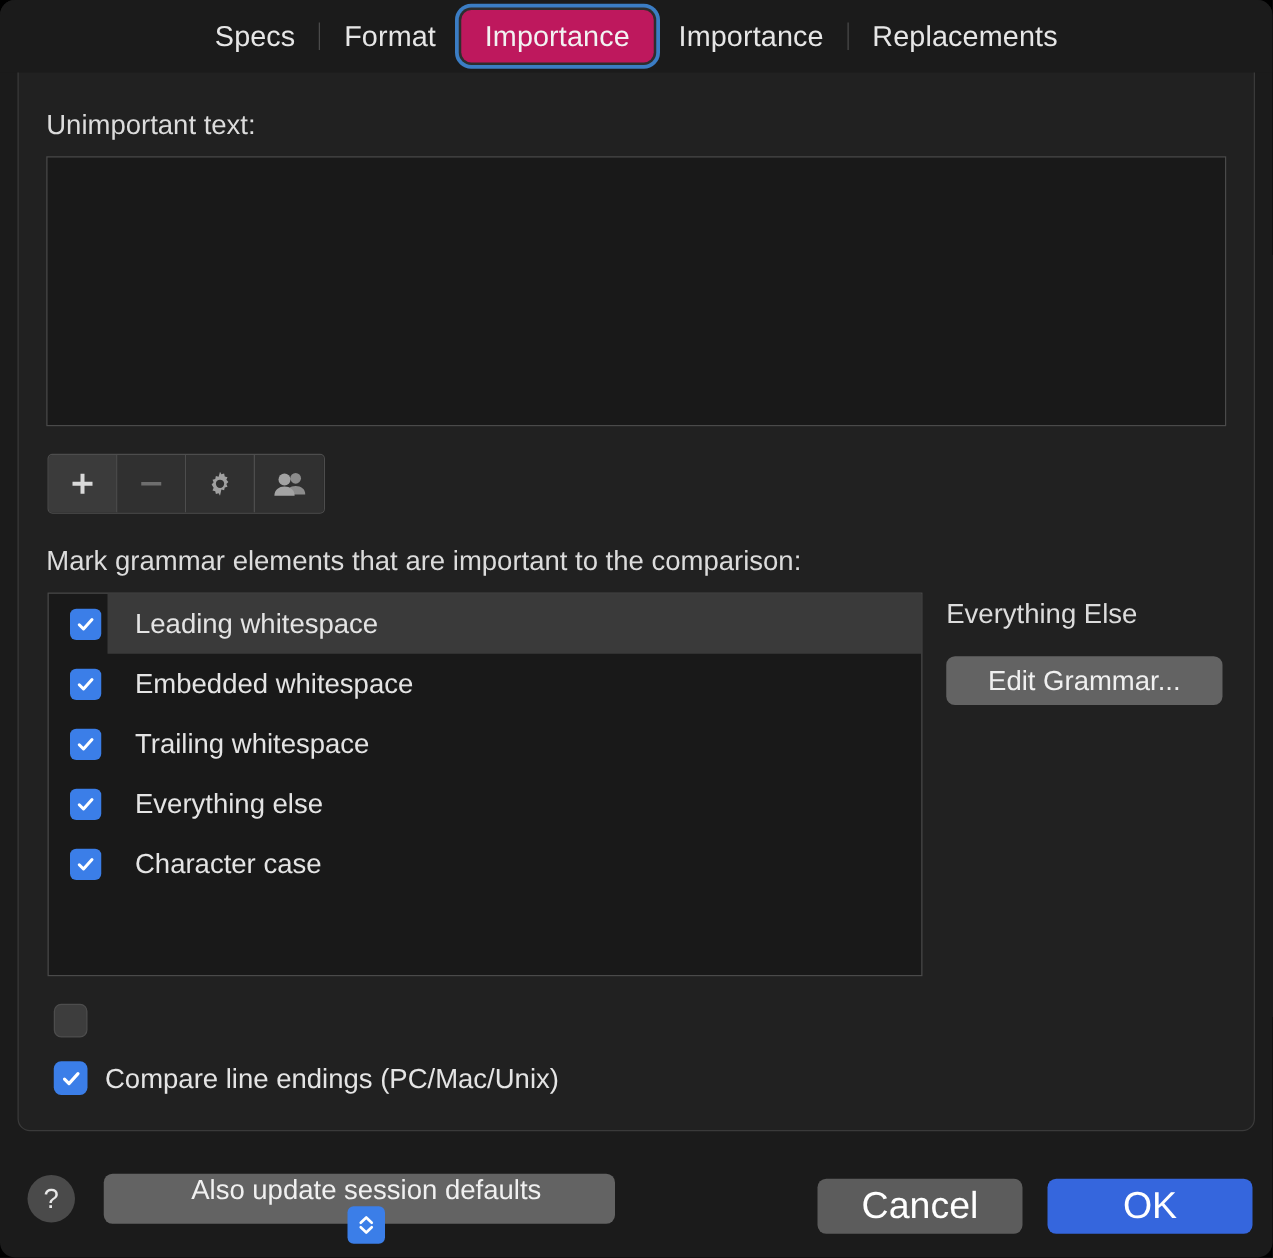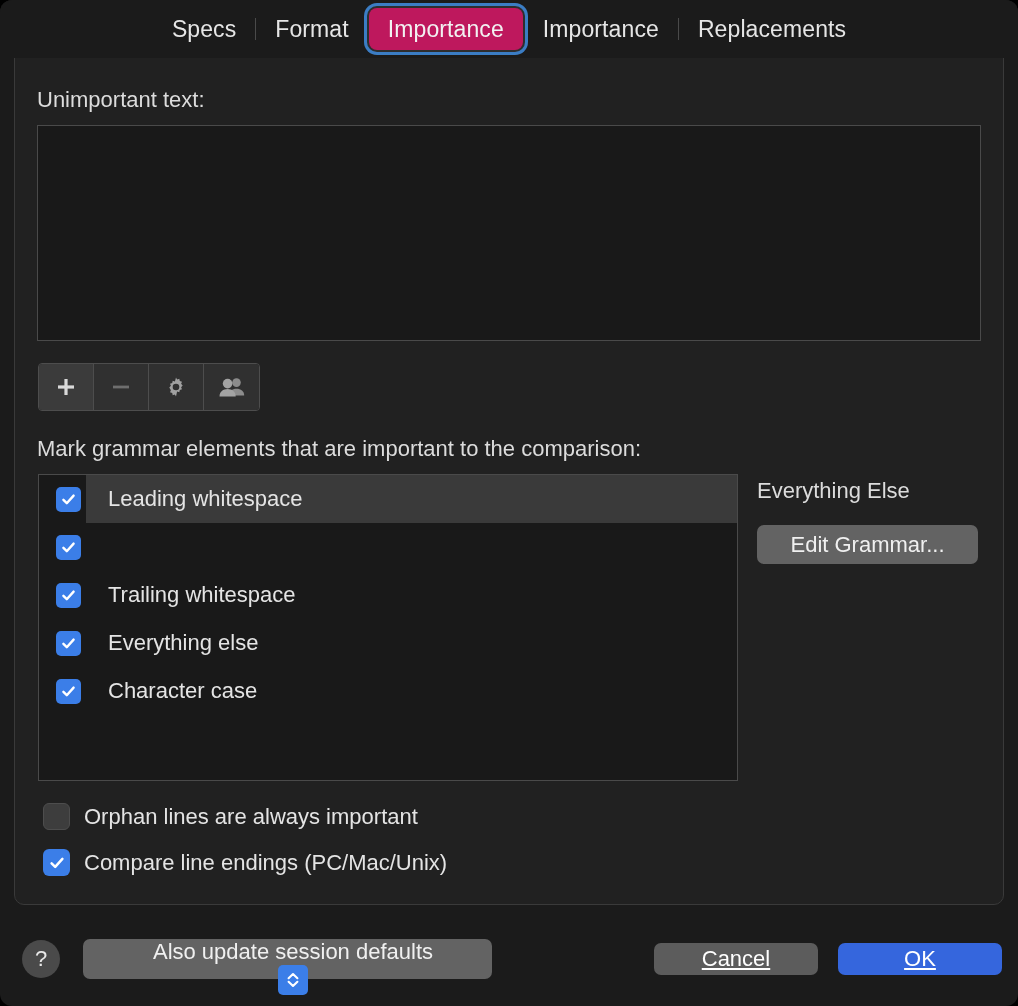--- a/index.html
+++ b/index.html
@@ -236,28 +236,27 @@
     background: #3b7ee8;
     display: flex;
     align-items: center;
     justify-content: center;
     flex: 0 0 30px;
   }
 
   .actbtn {
     position: absolute;
     top: 943px;
-    height: 32px;
+    height: 44px;
     border: none;
     border-radius: 7px;
-    font-size: 22px;
+    font-size: 30px;
     font-family: "Liberation Sans", sans-serif;
     color: #ffffff;
     cursor: default;
-    text-decoration: underline;
   }
   #cancel-button { left: 654px; width: 164px; background: #5c5c5c; }
   #ok-button     { left: 838px; width: 164px; background: #3566dd; }
 </style>
 </head>
 <body>
 
 <div id="window">
 
   <div id="panel"></div>
@@ -343,20 +342,21 @@
     </div>
 
     <div class="listrow">
       <div class="cb on">
         <span>
           <svg width="17" height="17" viewBox="0 0 17 17">
             <path d="M3.4 8.8 L6.8 12.2 L13.6 4.6" stroke="#ffffff" stroke-width="2.4" fill="none" stroke-linecap="round" stroke-linejoin="round"></path>
           </svg>
         </span>
       </div>
+      <span class="rowtext">Embedded whitespace</span>
     </div>
 
     <div class="listrow">
       <div class="cb on">
         <span>
           <svg width="17" height="17" viewBox="0 0 17 17">
             <path d="M3.4 8.8 L6.8 12.2 L13.6 4.6" stroke="#ffffff" stroke-width="2.4" fill="none" stroke-linecap="round" stroke-linejoin="round"></path>
           </svg>
         </span>
       </div>
@@ -386,21 +386,20 @@
     </div>
 
   </div>
 
   <div class="section-label" id="label-everything-else">Everything Else</div>
 
   <button id="edit-grammar-button">Edit Grammar...</button>
 
   <div class="opt-row" id="opt-orphan">
     <div class="cb off"></div>
-    <span class="opttext">Orphan lines are always important</span>
   </div>
 
   <div class="opt-row" id="opt-lineendings">
     <div class="cb on">
       <span>
         <svg width="18" height="18" viewBox="0 0 18 18">
           <path d="M3.6 9.3 L7.2 12.9 L14.4 4.9" stroke="#ffffff" stroke-width="2.5" fill="none" stroke-linecap="round" stroke-linejoin="round"></path>
         </svg>
       </span>
     </div>

